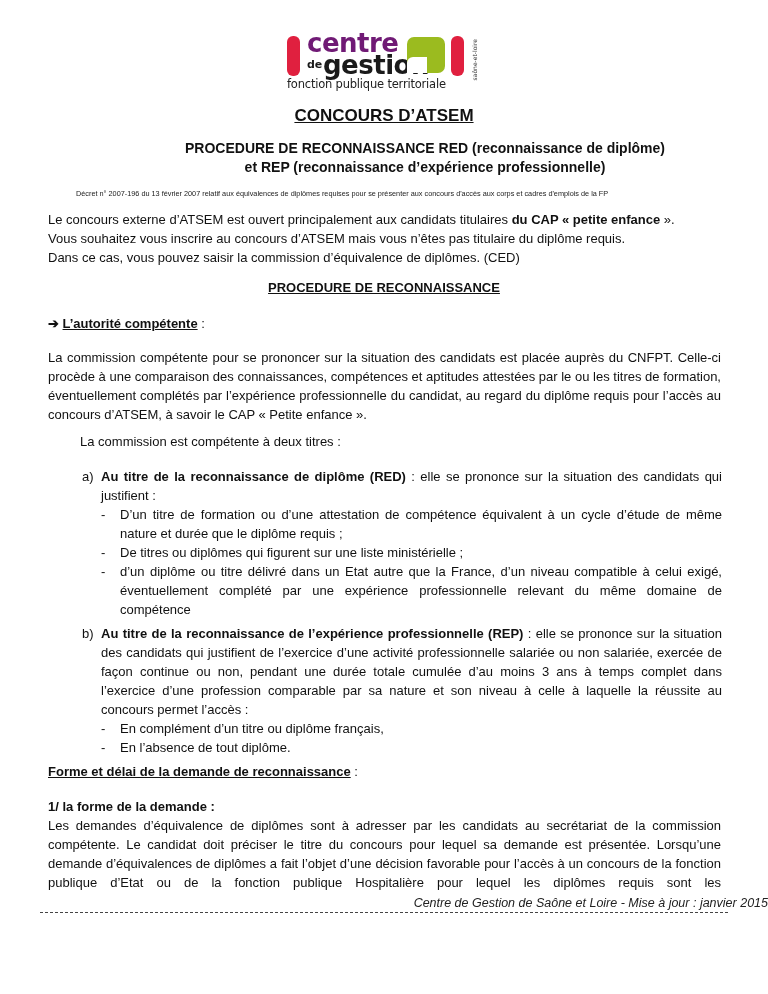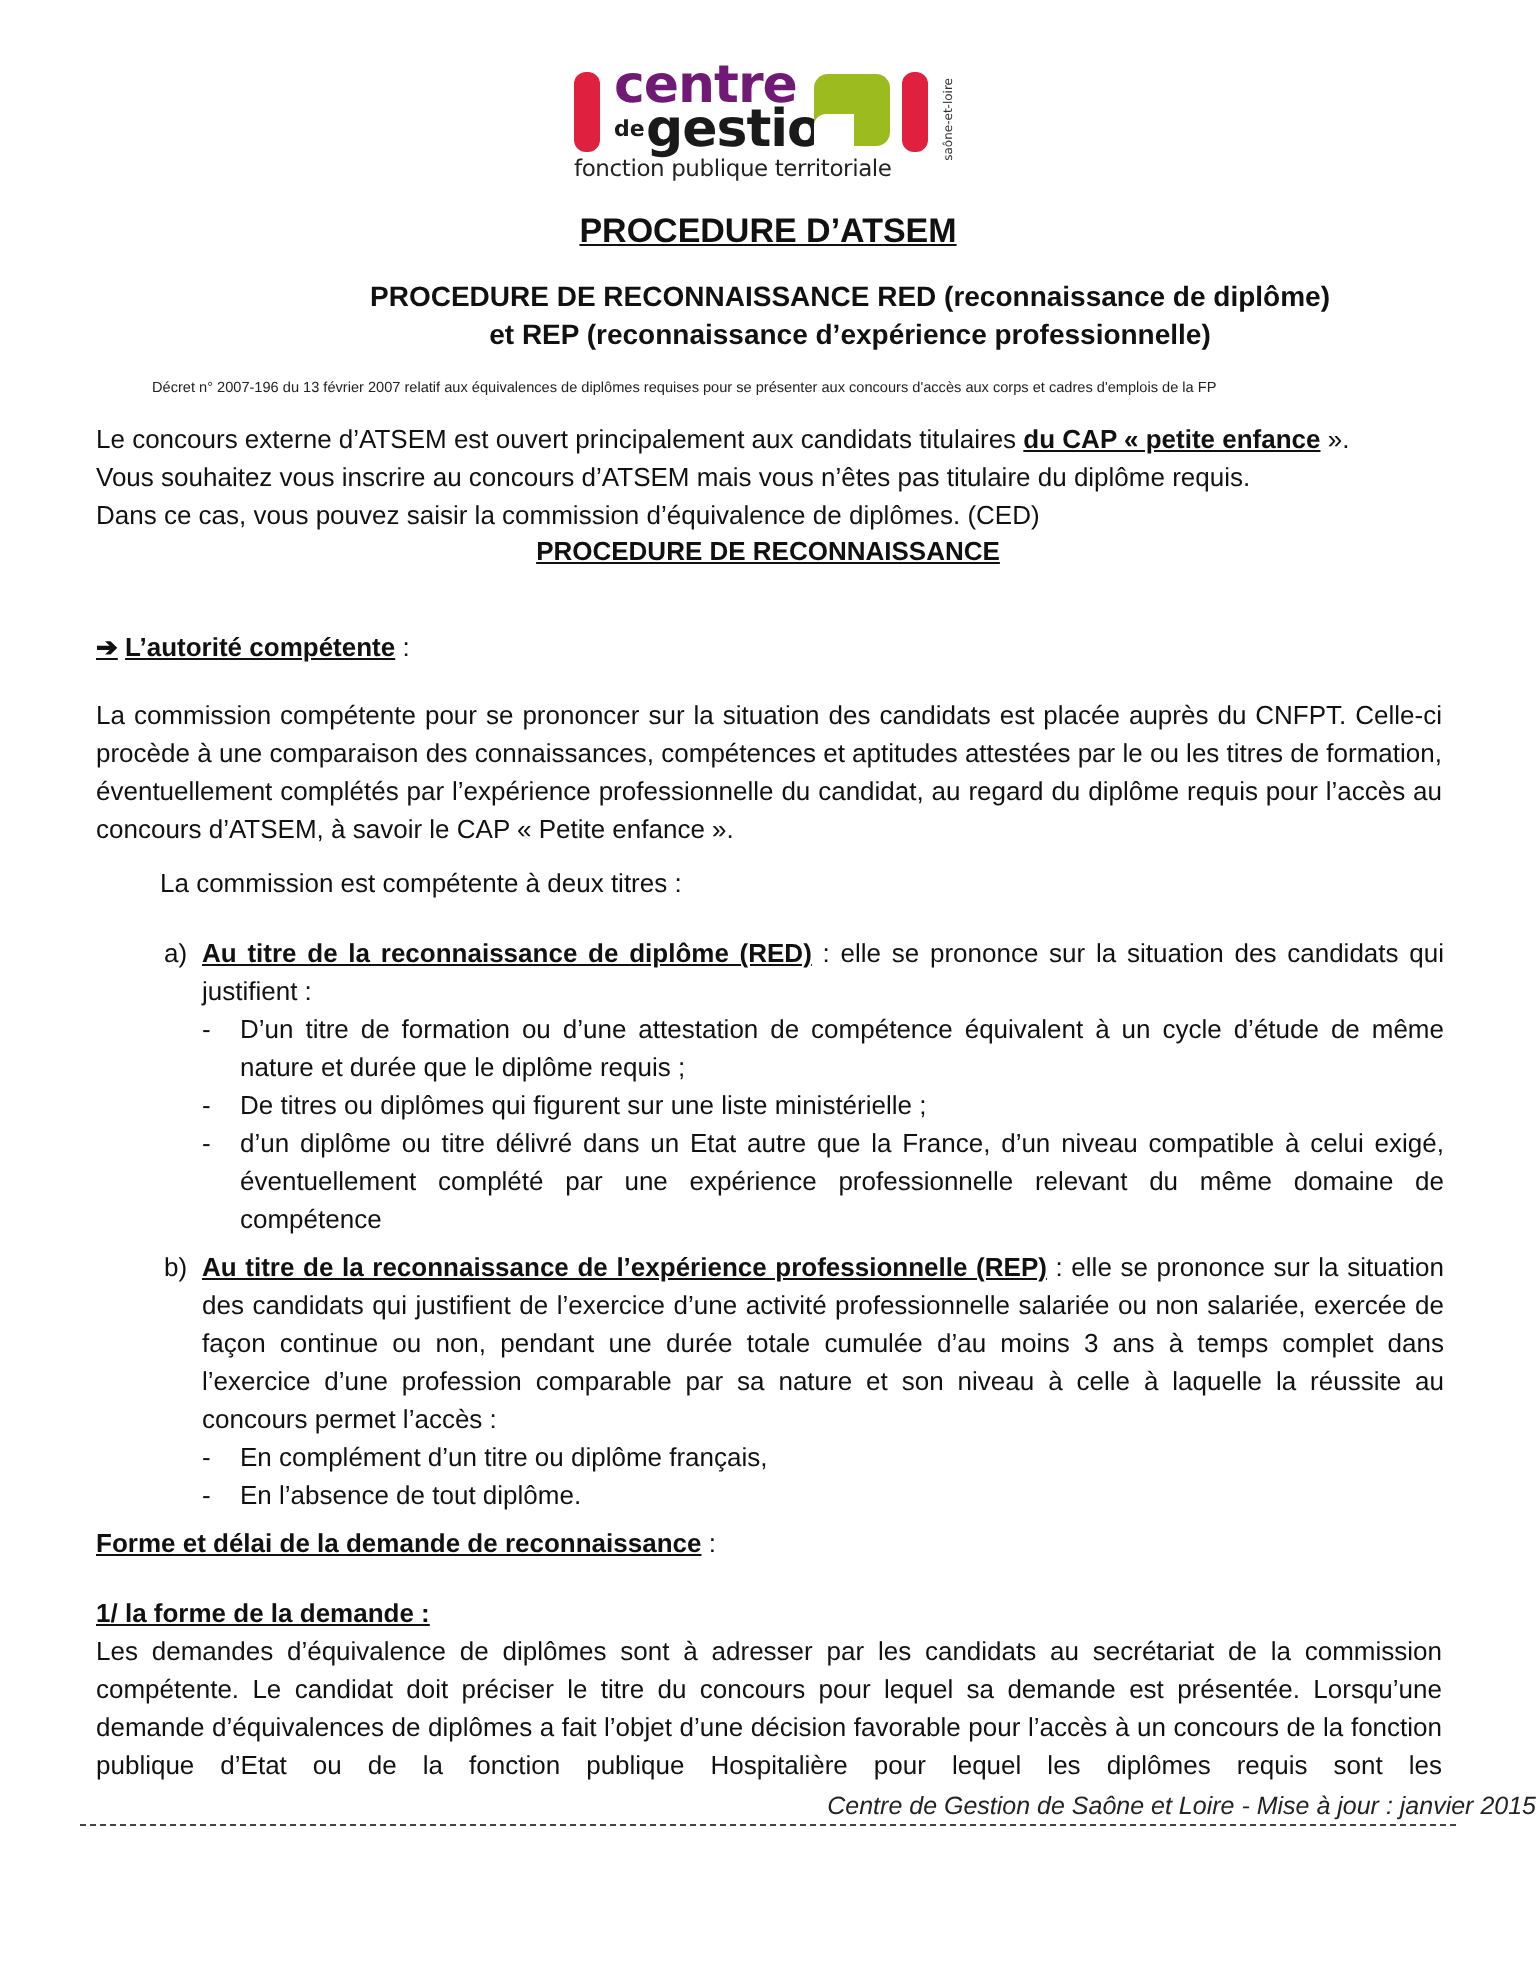--- a/index.html
+++ b/index.html
@@ -21,21 +21,21 @@
     .logo .tagline { position: absolute; left: 4px; top: 46px; font-family: "DejaVu Sans", sans-serif; font-size: 11.5px; color: #222; white-space: nowrap; letter-spacing: -0.2px; }
     .logo .side { position: absolute; left: 188px; top: 8px; font-family: "DejaVu Sans", sans-serif; font-size: 6px; color: #333; writing-mode: vertical-rl; transform: rotate(180deg); white-space: nowrap; }
 
     .title { position: absolute; left: 0; width: 768px; top: 106px; text-align: center; font-weight: bold; font-size: 17px; text-decoration: underline; }
     .subtitle { position: absolute; left: 0; width: 768px; top: 139px; text-align: center; font-weight: bold; font-size: 14px; line-height: 19px; padding-left: 41px; }
     .decret { position: absolute; left: 48px; top: 189px; font-size: 7.3px; white-space: nowrap; color: #222; padding-left: 28px; }
 
     .p { position: absolute; left: 48px; width: 673px; font-size: 13px; line-height: 19px; }
     .justify { text-align: justify; text-align-last: left; }
     .u { text-decoration: underline; }
-    .b { font-weight: bold; text-decoration: underline; }
+    .b { font-weight: bold; }
 
     .center-h { position: absolute; left: 0; width: 768px; text-align: center; font-weight: bold; font-size: 13px; text-decoration: underline; }
 
     .item { position: absolute; left: 64px; width: 657px; font-size: 13px; line-height: 19px; }
     .item .lbl { position: absolute; left: 0; top: 0; }
     .item .body { margin-left: 19px; text-align: justify; text-align-last: left; }
     .bullet { position: relative; padding-left: 19px; text-align: justify; text-align-last: left; }
     .bullet .dash { position: absolute; left: 0; top: 0; }
 
     .footer-rule { position: absolute; left: 40px; top: 912px; width: 688px; height: 0; border-top: 1px dashed #444; }
@@ -51,34 +51,34 @@
     <div class="word-centre">centre</div>
     <div class="word-de">de</div>
     <div class="word-gestion">gestion</div>
     <div class="green-block"></div>
     <div class="green-notch"></div>
     <div class="red-right"></div>
     <div class="tagline">fonction publique territoriale</div>
     <div class="side">saône-et-loire</div>
   </div>
 
-  <div class="title">PROCEDURE D’ATSEM</div>
+  <div class="title">CONCOURS D’ATSEM</div>
   <div class="subtitle">
     <div>PROCEDURE DE RECONNAISSANCE RED (reconnaissance de diplôme)</div>
     <div>et REP (reconnaissance d’expérience professionnelle)</div>
   </div>
   <div class="decret">Décret n° 2007-196 du 13 février 2007 relatif aux équivalences de diplômes requises  pour se présenter aux concours d'accès aux corps et cadres d'emplois de la FP</div>
 
   <div class="p" style="top:210px;">
     <div><span>Le concours externe d’ATSEM est ouvert principalement aux candidats titulaires </span><span class="b">du CAP « petite enfance</span><span> ».</span></div>
     <div>Vous souhaitez vous inscrire au concours d’ATSEM mais vous n’êtes pas titulaire du diplôme requis.</div>
     <div>Dans ce cas, vous pouvez saisir la commission d’équivalence de diplômes. (CED)</div>
   </div>
 
-  <div class="center-h" style="top:268px;">PROCEDURE DE RECONNAISSANCE</div>
+  <div class="center-h" style="top:280px;">PROCEDURE DE RECONNAISSANCE</div>
 
   <div class="p" style="top:314px;">
     <span class="b">➔</span>
     <span class="b u">L’autorité compétente</span><span> :</span>
   </div>
 
   <div class="p justify" style="top:348px;">La commission compétente pour se prononcer sur la situation des candidats est placée auprès du CNFPT. Celle-ci procède à une comparaison des connaissances, compétences et aptitudes attestées par le ou les titres de formation, éventuellement complétés par l’expérience professionnelle du candidat, au regard du diplôme requis pour l’accès au concours d’ATSEM, à savoir le CAP « Petite enfance ».</div>
 
   <div class="p" style="top:432px; left:80px; width:640px;">La commission est compétente à deux titres :</div>
 

